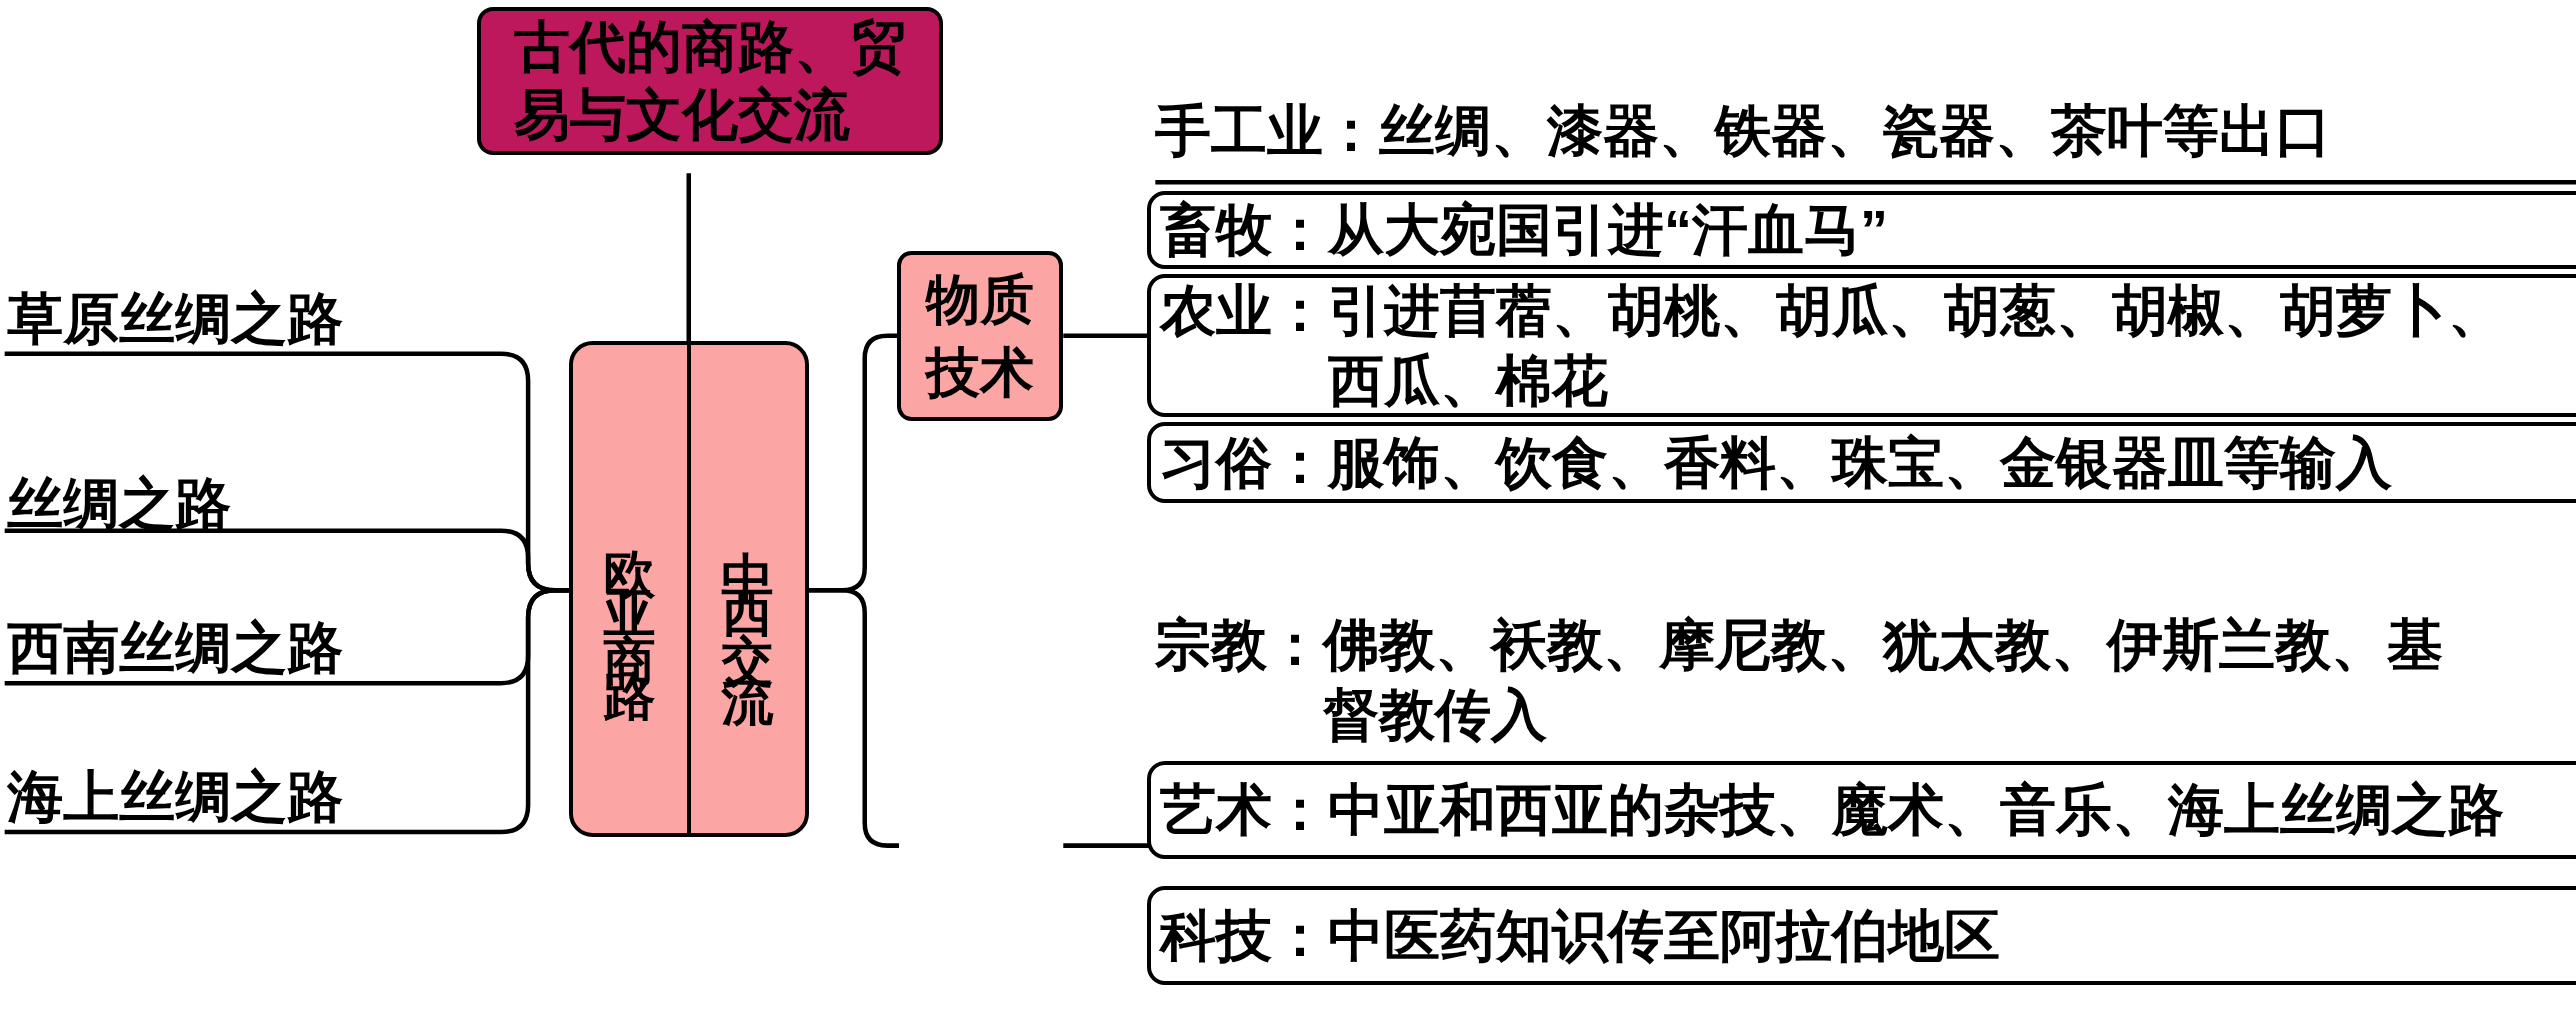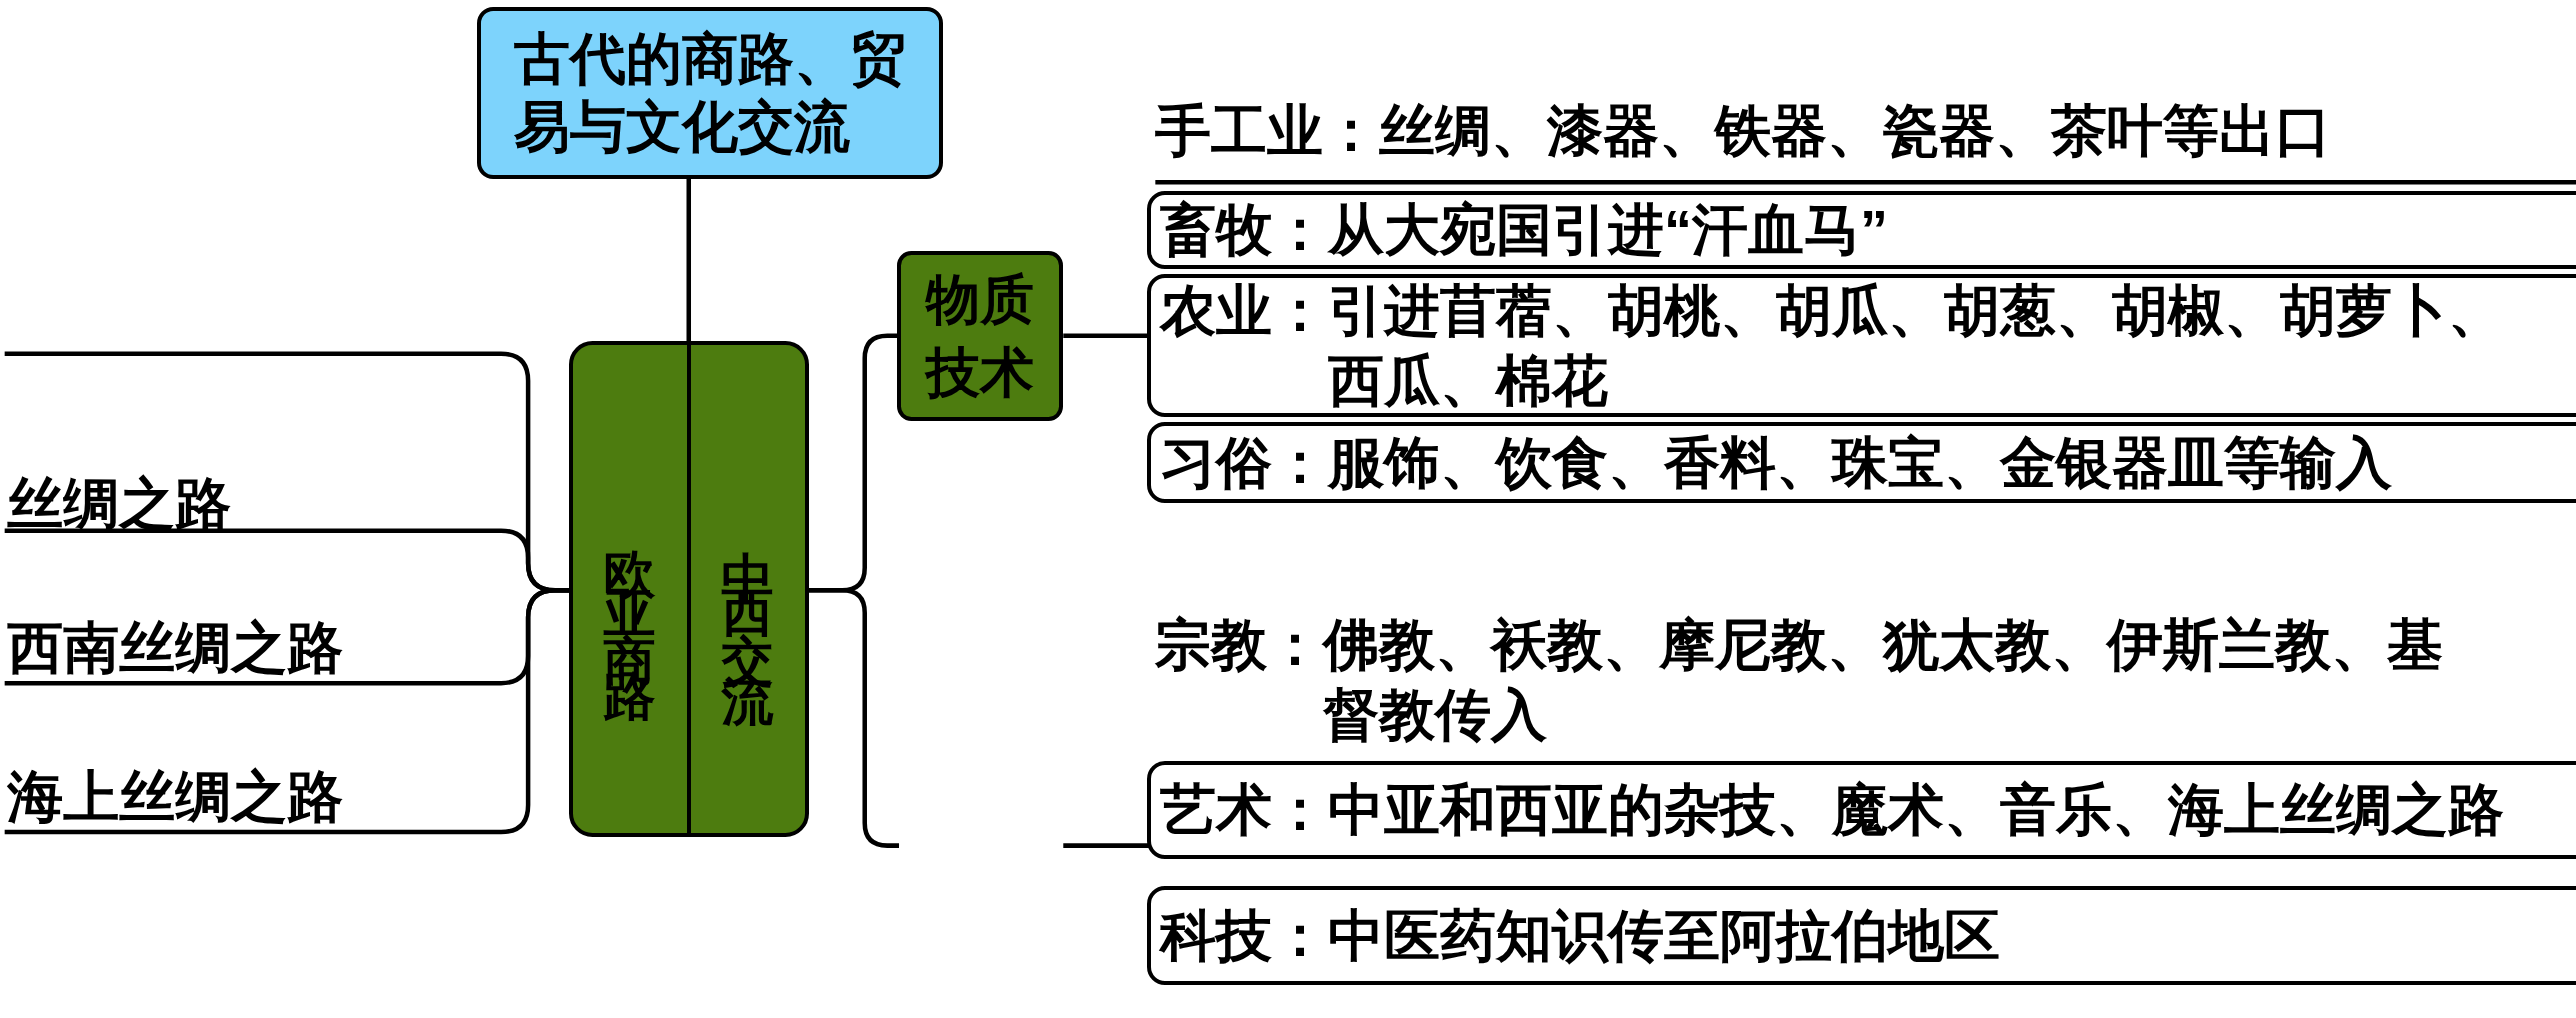--- a/index.html
+++ b/index.html
@@ -8,25 +8,25 @@
     width:2576px; height:1018px;
     background:#ffffff;
     overflow:hidden;
     font-family:"Liberation Sans","DejaVu Sans",sans-serif;
     font-weight:700;
     color:#000;
   }
   svg.connectors { position:absolute; left:0; top:0; width:2576px; height:1018px; }
   svg.connectors path { fill:none; stroke:#000; stroke-width:5; }
 
-  .node { position:absolute; border:4.5px solid #000; box-sizing:border-box; background:#4d7c0f; }
+  .node { position:absolute; border:4.5px solid #000; box-sizing:border-box; background:#fca5a5; }
 
   #title-box {
-    left:477px; top:7.2px; width:466px; height:172px;
-    background:#7dd3fc;
+    left:477px; top:7.2px; width:466px; height:148px;
+    background:#be185d;
     border-radius:16.2px;
     display:flex; align-items:center; justify-content:center;
     font-size:56px; line-height:1.22;
     white-space:pre-line; text-align:left;
   }
 
   #center-box {
     left:569px; top:341px; width:240px; height:496px;
     border-radius:23.5px;
     display:flex;
@@ -101,20 +101,21 @@
 
   <div class="node" id="center-box">
     <div class="vcol first">
       <span class="vtext">欧亚商路</span>
     </div>
     <div class="vcol">
       <span class="vtext">中西交流</span>
     </div>
   </div>
 
+  <div class="route" id="route-0">草原丝绸之路</div>
   <div class="route" id="route-1">丝绸之路</div>
   <div class="route" id="route-2">西南丝绸之路</div>
   <div class="route" id="route-3">海上丝绸之路</div>
 
   <div class="node branch" id="material-box">物质
 技术</div>
 
 
   <div class="free-item" id="item-handicraft">手工业：丝绸、漆器、铁器、瓷器、茶叶等出口</div>
 

